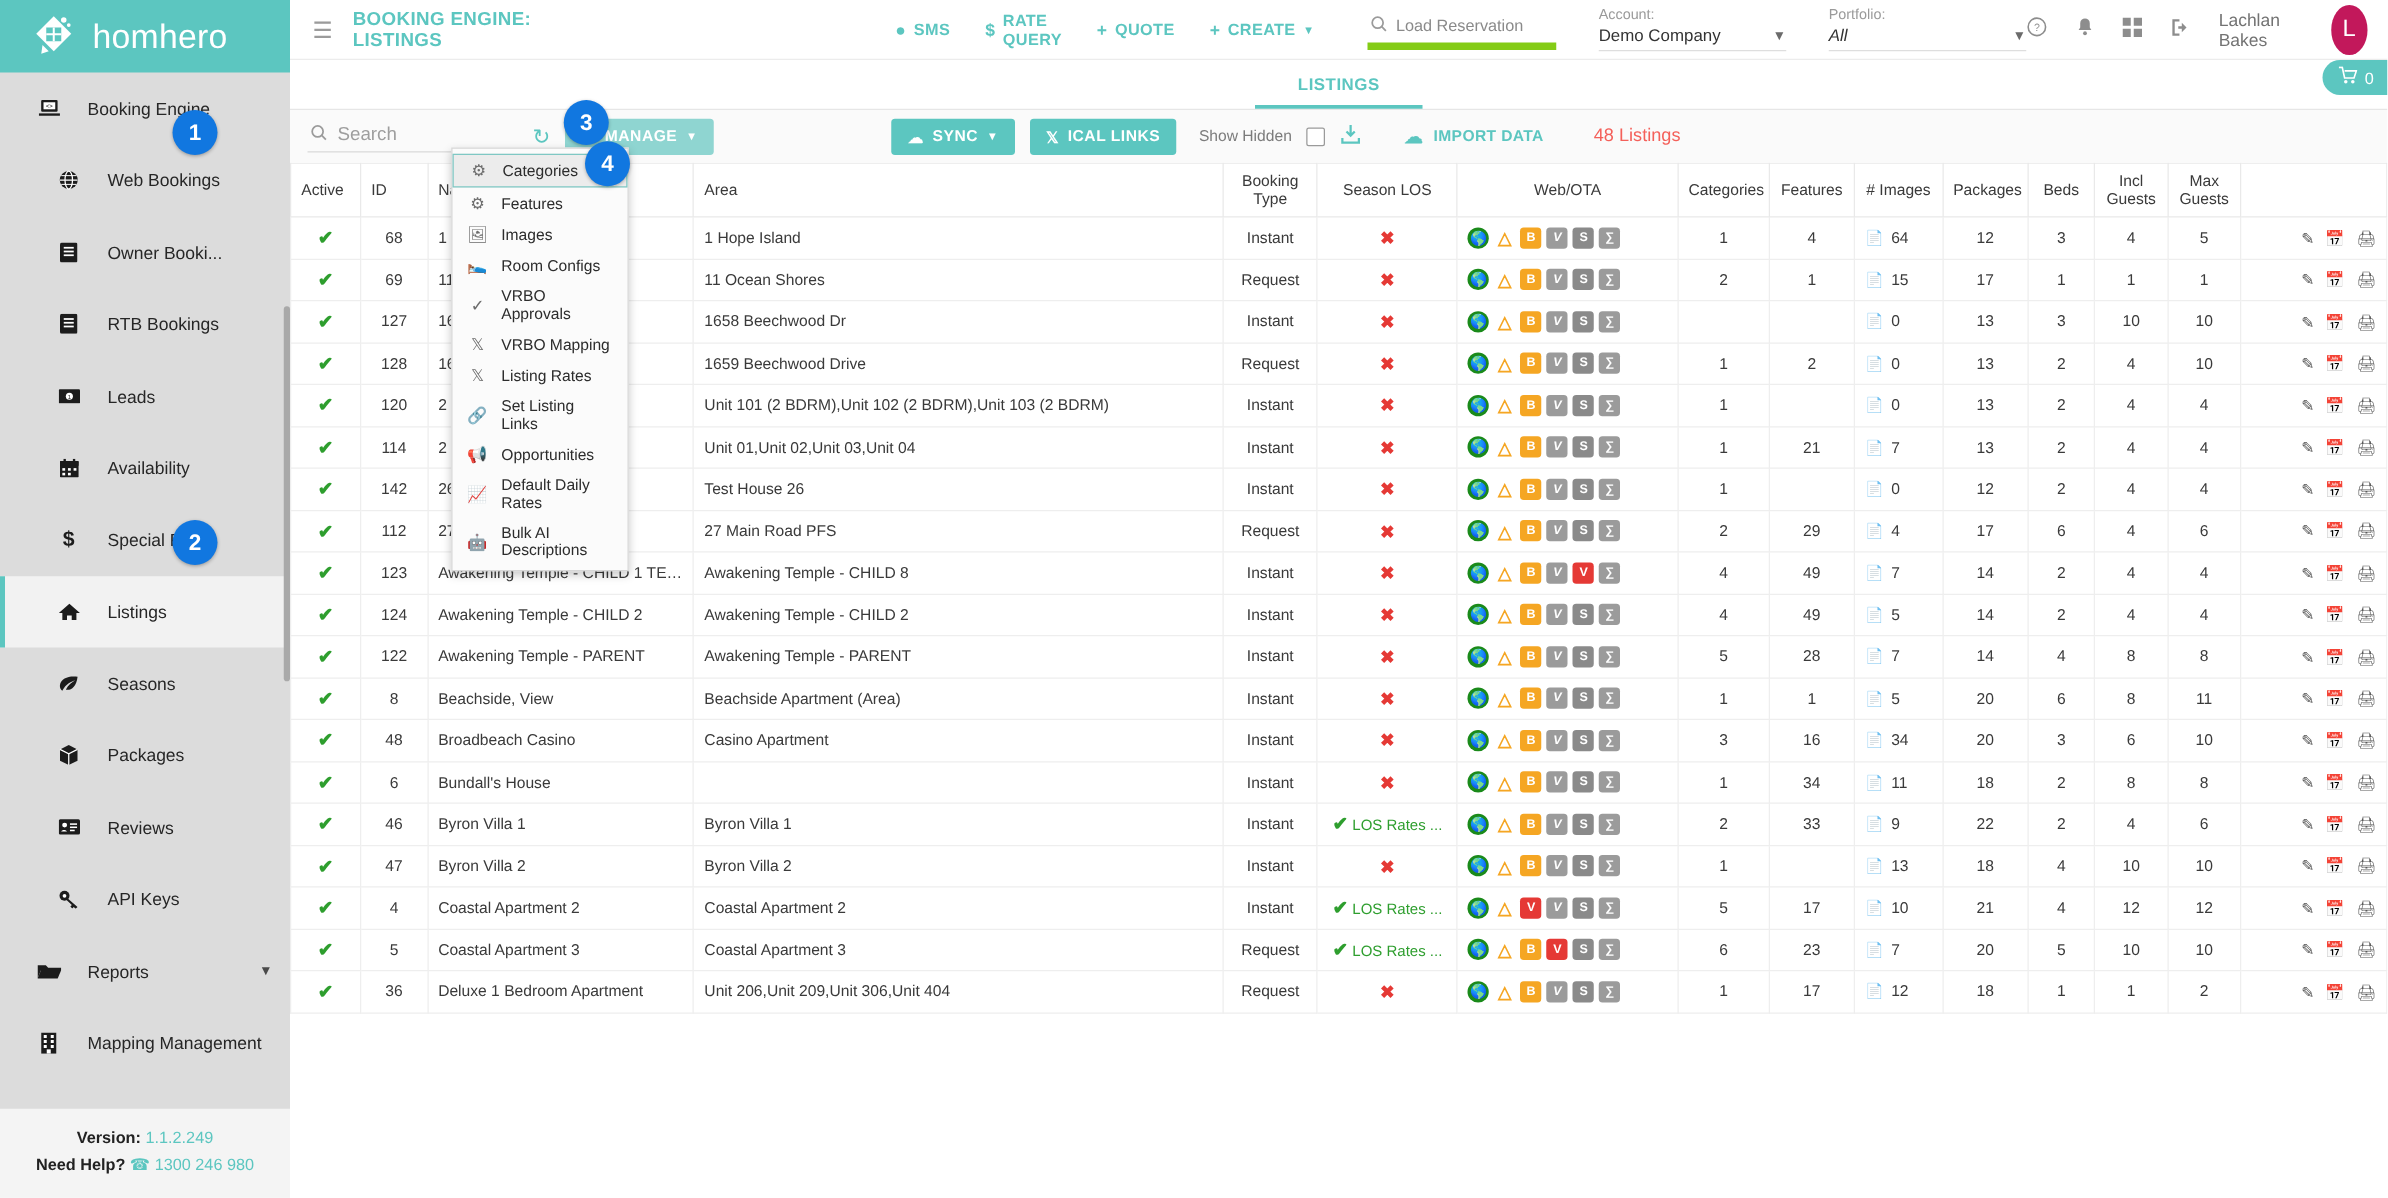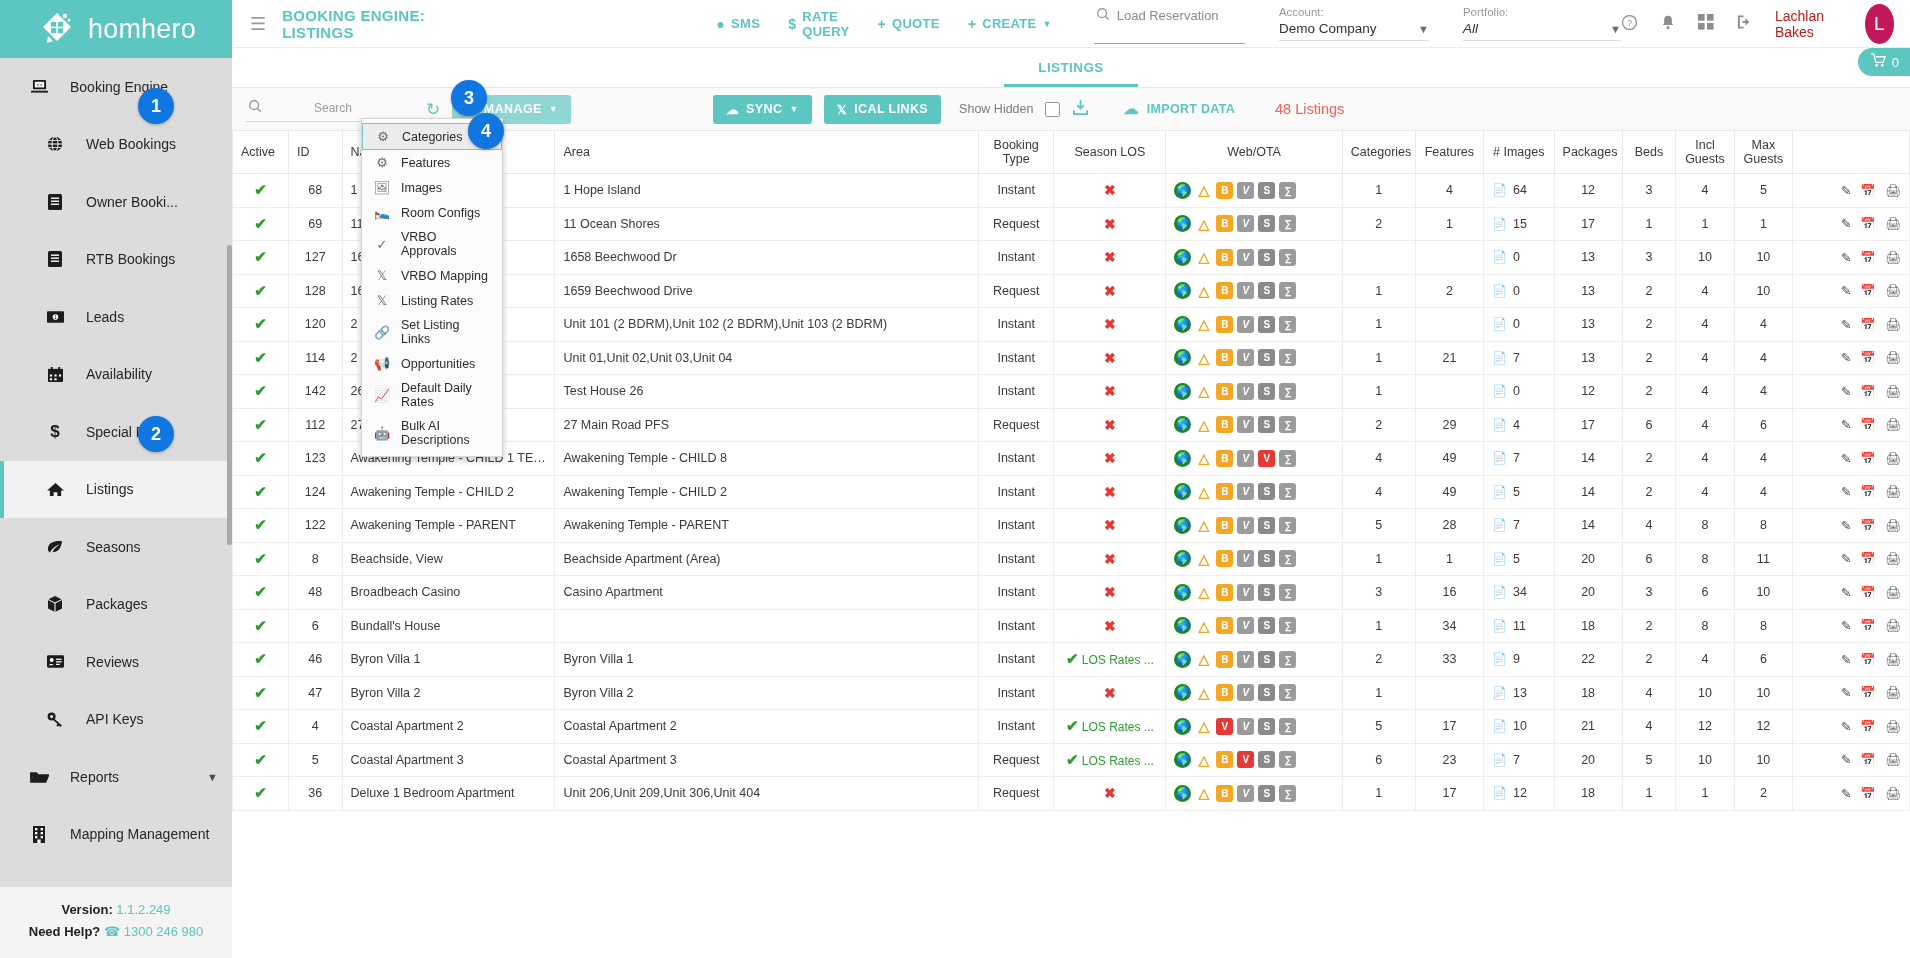--- a/index.html
+++ b/index.html
@@ -11,21 +11,21 @@
   }
   .app { display: flex; width: 1910px; height: 958px; position: relative; }
 
   
   .sidebar {
     width: 232px; height: 958px; background: #dcdcdc;
     display: flex; flex-direction: column; position: relative; flex: 0 0 232px;
   }
   .brand {
     height: 58px; background: #5cc6c0; display: flex; align-items: center;
-    padding-left: 36px; gap: 10px;
+    padding-left: 22px; gap: 10px;
   }
   .brand-logo { width: 42px; height: 42px; position: relative; }
   .brand-name { color: #fff; font-size: 27px; font-weight: 300; letter-spacing: .2px; }
   .navsearch {
     height: 36px; background: #f4f4f4; display: flex; align-items: center;
     padding-left: 10px; border-bottom: 1px solid #e2e2e2;
   }
   .navsearch span { color: #9a9a9a; font-size: 12.5px; }
   .navlist { flex: 1; overflow: hidden; position: relative; }
   .navitem {
@@ -66,52 +66,52 @@
   .topbar {
     height: 48px; background: #fff; display: flex; align-items: center;
     border-bottom: 1px solid #ececec; flex: 0 0 48px;
   }
   .hamb { padding: 0 16px 0 18px; color: #9b9b9b; font-size: 18px; cursor: pointer; line-height: 1; }
   .apptitle { color: #5cc6c0; font-weight: bold; font-size: 15px; letter-spacing: .3px; }
   .topacts { display: flex; align-items: center; gap: 28px; margin-left: 240px; }
   .tact { display: flex; align-items: center; gap: 6px; color: #5cc6c0; font-size: 13px;
           font-weight: bold; letter-spacing: .3px; cursor: pointer; }
   .loadres { display: flex; align-items: center; gap: 7px; margin-left: 42px;
-             border-bottom: 1px solid #84cc16; padding: 4px 2px 19px; width: 170px; }
+             border-bottom: 6px solid #84cc16; padding: 4px 2px 5px; width: 170px; }
   .loadres span { color: #8a8a8a; font-size: 13px; }
   .selgrp { margin-left: 34px; display: flex; flex-direction: column; }
   .selgrp .cap { color: #9a9a9a; font-size: 11.5px; margin-bottom: 3px; }
   .selbox { display: flex; align-items: center; justify-content: space-between;
             border-bottom: 1px solid #dedede; padding-bottom: 4px; font-size: 13.5px; color: #333; }
   .selbox .cv { color: #6b6b6b; font-size: 11px; }
   .s-acct { width: 150px; } .s-port { width: 158px; font-style: italic; }
   .topright { margin-left: auto; display: flex; align-items: center; gap: 22px; padding-right: 16px; }
   .tricon { color: #8d8d8d; font-size: 16px; cursor: pointer; line-height: 1; }
-  .uname { font-size: 14px; color: #b91c1c; }
+  .uname { font-size: 14px; color: #737373; }
   .avatar { width: 40px; height: 40px; border-radius: 50%; background: #c2185b;
             color: #fff; display: flex; align-items: center; justify-content: center;
             font-size: 19px; }
   .greenpill {
     position: absolute; right: 0; top: 48px; background: #5cc6c0; color: #fff;
     border-radius: 16px 0 0 16px; padding: 5px 11px 5px 13px; display: flex;
     align-items: center; gap: 6px; font-size: 13px; z-index: 30;
   }
 
   
   .tabrow { height: 40px; display: flex; justify-content: center; align-items: flex-end;
             border-bottom: 1px solid #e6e6e6; background: #fff; flex: 0 0 40px; }
   .tab { padding: 0 34px 9px; color: #5cc6c0; font-size: 13.5px; font-weight: bold;
          letter-spacing: .4px; border-bottom: 3px solid #5cc6c0; cursor: pointer; }
 
   
   .toolbar { height: 42px; background: #fafafa; display: flex; align-items: center;
              padding: 0 14px; gap: 12px; flex: 0 0 42px; position: relative; }
   .searchwrap { display: flex; align-items: center; gap: 8px; width: 168px;
                 border-bottom: 1px solid #d9d9d9; padding: 3px 2px 5px; }
-  .searchwrap span.ph { color: #9e9e9e; font-size: 12px; margin-left: 44px; }
+  .searchwrap span.ph { color: #9e9e9e; font-size: 15px; }
   .btn { display: flex; align-items: center; gap: 7px; background: #5cc6c0; color: #fff;
          border: none; border-radius: 3px; padding: 7px 13px; font-size: 12.5px;
          font-weight: bold; letter-spacing: .4px; cursor: pointer; font-family: inherit; }
   .btn.pale { background: #8fd5d1; }
   .icn-btn { background: none; border: none; color: #5cc6c0; font-size: 17px; cursor: pointer; line-height: 1; }
   .showhidden { color: #7b7b7b; font-size: 12.5px; margin-left: 6px; }
   .cbox { width: 15px; height: 15px; border: 1.5px solid #9a9a9a; border-radius: 2px;
           background: #fff; cursor: pointer; }
   .impbtn { display: flex; align-items: center; gap: 8px; color: #5cc6c0; font-size: 12.5px;
             font-weight: bold; letter-spacing: .3px; cursor: pointer; margin-left: 22px; }

